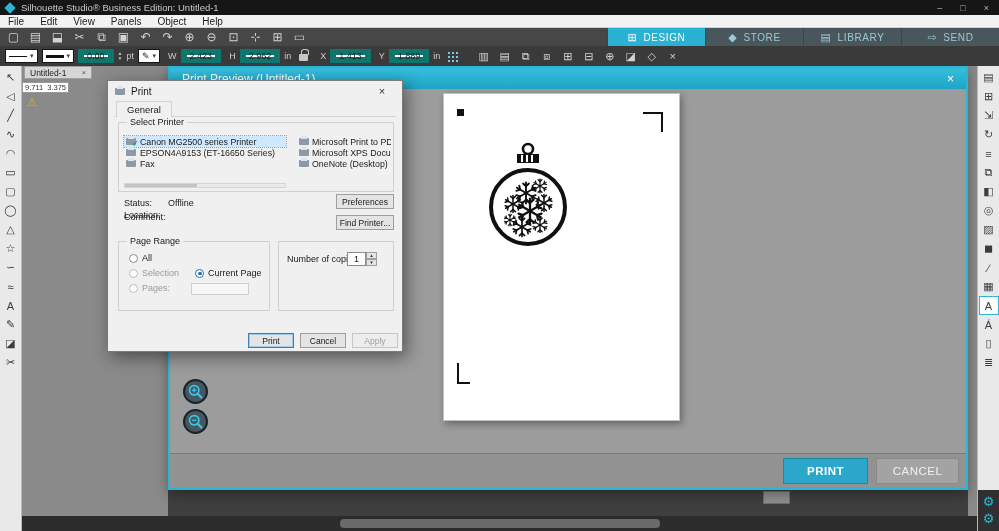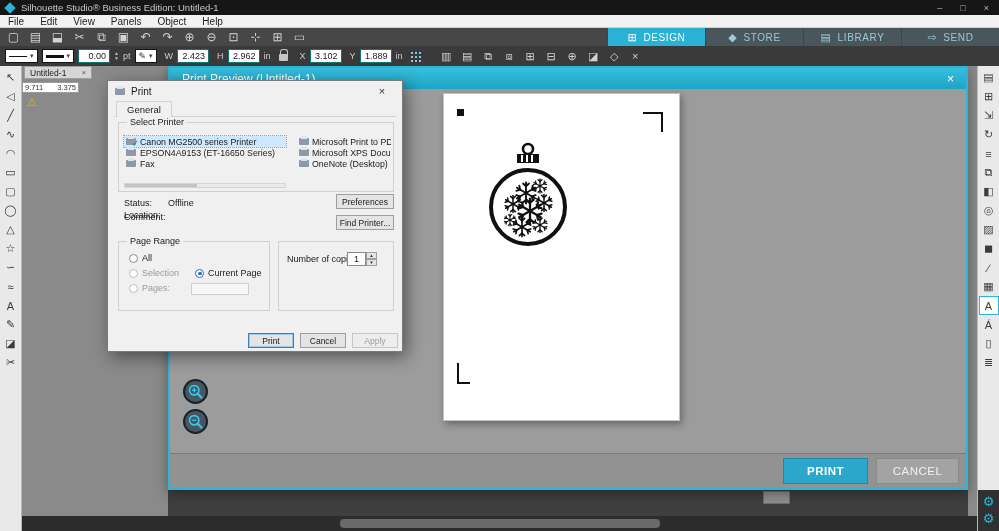--- a/index.html
+++ b/index.html
@@ -31,21 +31,21 @@
 
   
   .toolbar2{position:absolute;top:46px;left:0;right:0;height:20px;background:#3a3a3a;display:flex;
             align-items:center;gap:4px;padding:0 5px;font-size:9px;color:#cccccc;z-index:20}
   .t2-select{background:#fff;border:1px solid #151515;height:14px;display:flex;align-items:center;
              color:#222;padding:0 3px;gap:3px;cursor:pointer}
   .t2-caret{font-size:7px;color:#444}
   .line-sample{display:inline-block;width:18px;height:1px;background:#111}
   .line-sample.thick{height:3px}
   .t2-field{background:#fff;height:14px;min-width:32px;color:#222;display:flex;align-items:center;
-            justify-content:flex-end;padding:0 3px;font-size:9px;border:1px solid #0f766e}
+            justify-content:flex-end;padding:0 3px;font-size:9px;border:6px solid #0f766e}
   .t2-label{margin-left:4px}
   .spin-arrows{display:flex;flex-direction:column;justify-content:center;font-size:5px;color:#bbb;line-height:5px}
   .lock{width:9px;height:7px;background:#c6c6c6;border-radius:1px;position:relative;margin:2px 4px 0 4px;flex:none}
   .lock::before{content:"";position:absolute;top:-5px;left:1.5px;width:6px;height:5px;
                 border:1.5px solid #c6c6c6;border-bottom:none;border-radius:3px 3px 0 0}
   .grid-dots{width:11px;height:11px;background-image:radial-gradient(#7ec8e6 1px,transparent 1.3px);
              background-size:4px 4px;margin:0 3px;flex:none}
   .t2-icons{display:flex;gap:4px;margin-left:10px;font-size:11px;color:#d2d2d2}
   .t2-icons .tb-ico{width:17px}
 
@@ -60,21 +60,21 @@
   .rt-gears{margin-top:auto;width:22px;background:#303030;display:flex;flex-direction:column;align-items:center;
             gap:4px;padding:5px 0 6px 0}
   .gear{color:#2bb5d6;font-size:13px;line-height:13px;cursor:pointer}
 
   
   .canvas{position:absolute;left:22px;right:22px;top:66px;bottom:0;background:#8a8a8a}
   .doc-tab{position:absolute;left:2px;top:0;height:13px;background:#d6d6d6;border:1px solid #9e9e9e;
            display:flex;align-items:center;gap:15px;font-size:8.5px;padding:0 5px;color:#222}
   .doc-tab .tab-close{font-size:8px;color:#555}
   .coord-box{position:absolute;left:0;top:16px;background:#fff;border:1px solid #999;font-size:7.5px;
-             color:#333;padding:0 2px;display:flex;gap:14px;line-height:9px}
+             color:#333;padding:0 2px;display:flex;gap:4px;line-height:9px}
   .warning{position:absolute;left:5px;top:30px;color:#e8b400;font-size:11px}
   .bottom-band{position:absolute;left:146px;width:800px;bottom:15px;height:26px;background:#3f3f3f}
   .scroll-box{position:absolute;left:741px;bottom:27px;width:27px;height:13px;background:#8f8f8f;border:1px solid #6e6e6e}
   .h-scroll{position:absolute;left:0;right:0;bottom:0;height:15px;background:#2c2c2c}
   .h-thumb{position:absolute;left:318px;width:320px;top:3px;height:9px;background:#6a6a6a;border-radius:4px}
 
   
   .preview{position:absolute;left:168px;top:66px;width:800px;height:424px;background:#9c9c9c;
            border:2px solid #2bb5d6;z-index:5;box-shadow:0 4px 12px rgba(0,0,0,.35)}
   .pv-title{height:21px;background:linear-gradient(#36bedd,#1fa4c5);color:#fff;font-weight:normal;
@@ -228,21 +228,21 @@
       <span style="color:#222;font-size:9px">✎</span>
       <span class="t2-caret">▾</span>
     </div>
     <span class="t2-label">W</span>
     <div class="t2-field">2.423</div>
     <span class="t2-label">H</span>
     <div class="t2-field">2.962</div>
     <span>in</span>
     <span class="lock"></span>
     <span class="t2-label">X</span>
-    <div class="t2-field">3.102</div>
+    <div class="t2-field">1.413</div>
     <span class="t2-label">Y</span>
     <div class="t2-field">1.889</div>
     <span>in</span>
     <span class="grid-dots"></span>
     <div class="t2-icons">
 
     <span class="tb-ico">▥</span>
         <span class="tb-ico">▤</span>
         <span class="tb-ico">⧉</span>
         <span class="tb-ico">⧈</span>

